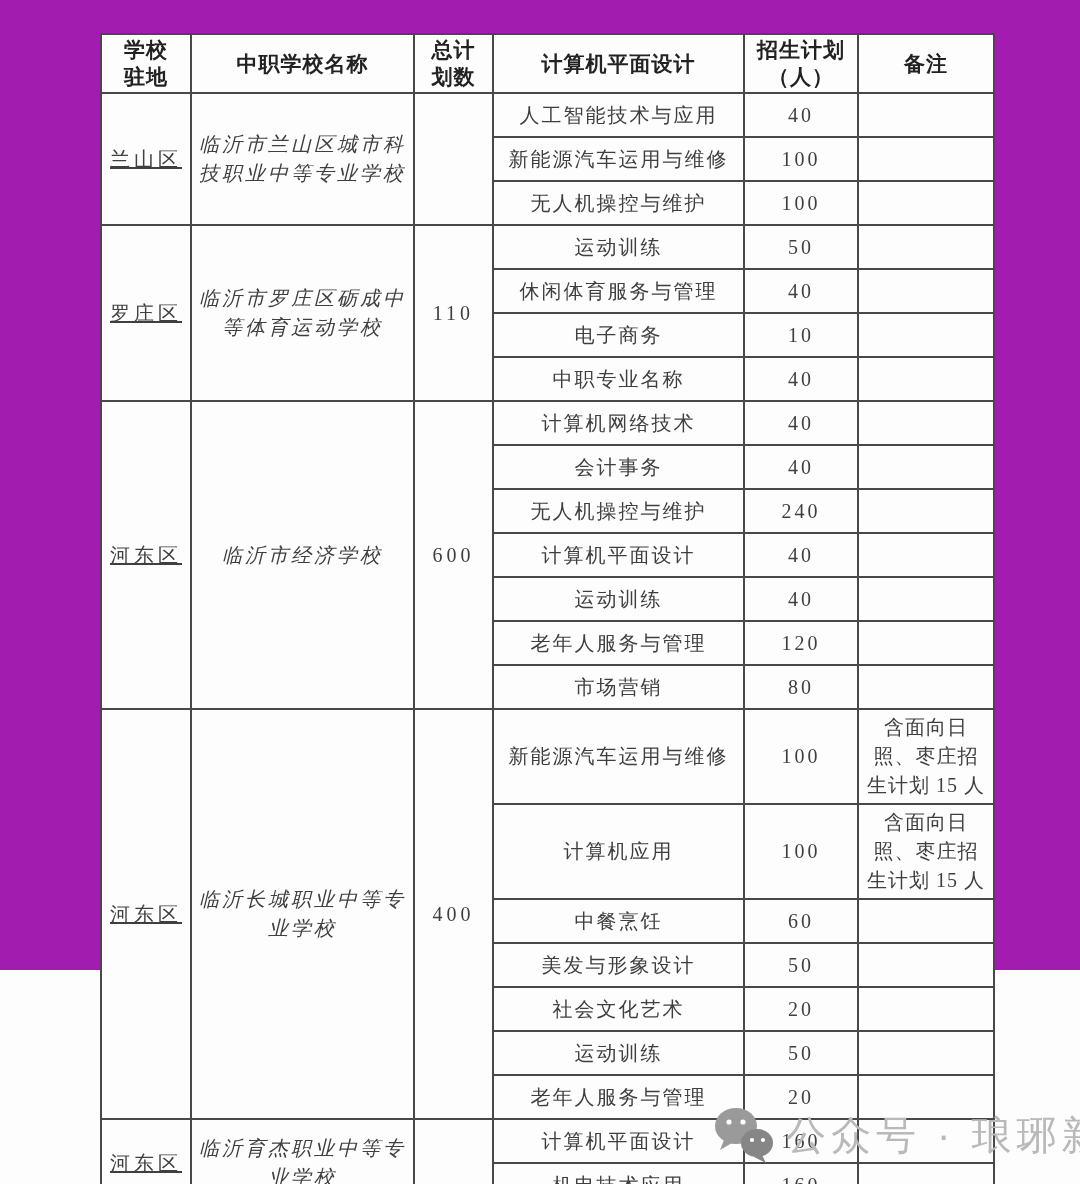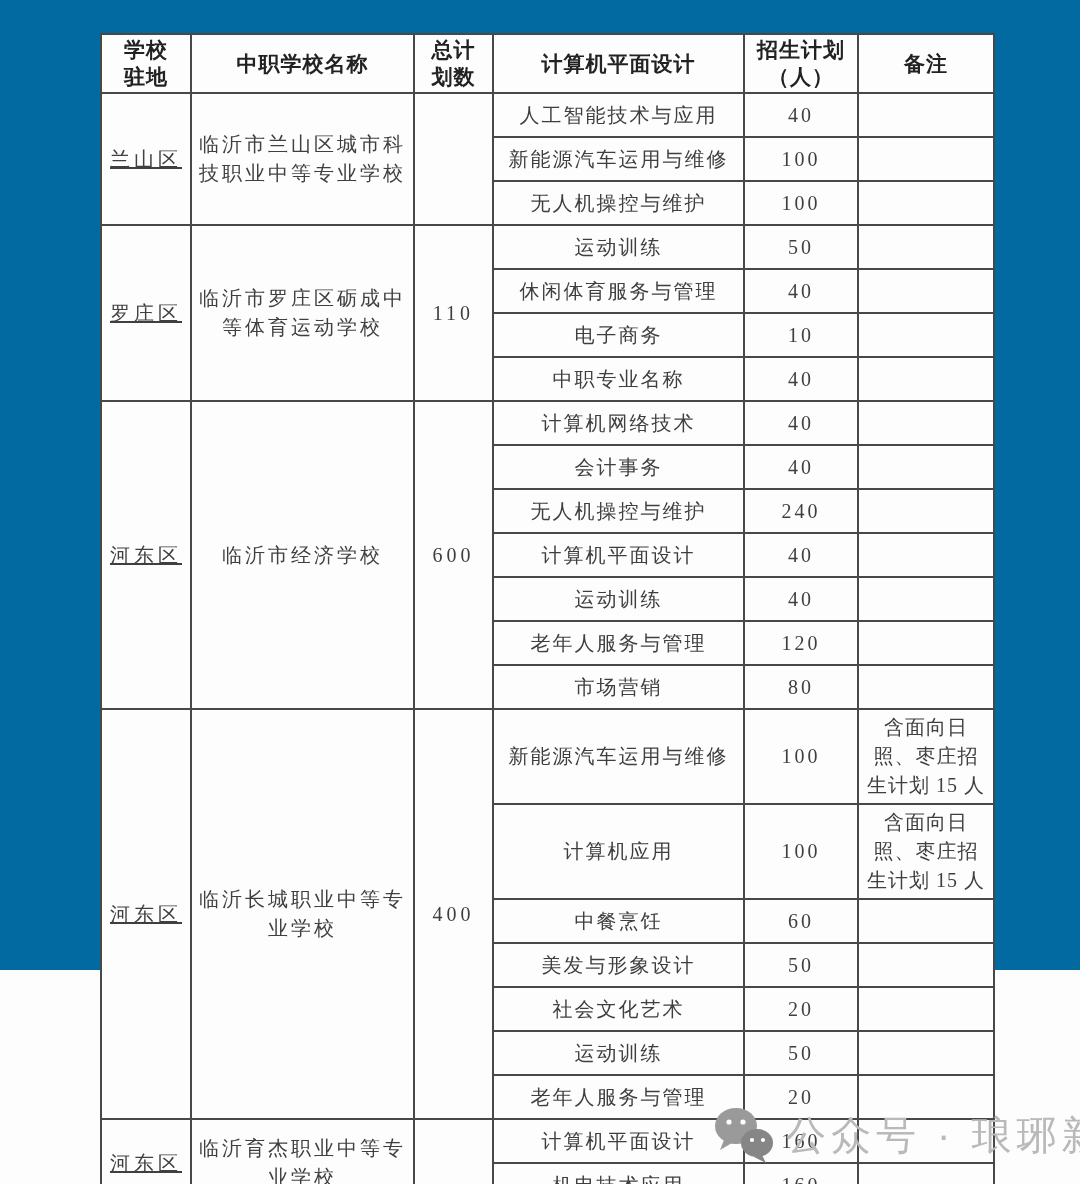--- a/index.html
+++ b/index.html
@@ -3,21 +3,21 @@
 <meta charset="utf-8">
 <style>
   * { margin: 0; padding: 0; box-sizing: border-box; }
   html, body { width: 1080px; height: 1184px; background: #fdfdfd; overflow: hidden; }
   body { font-family: "Liberation Serif", "DejaVu Serif", serif; color: #3f3f3f; position: relative; }
 
   .page {
     position: absolute;
     left: 0; top: 0;
     width: 1080px; height: 970px;
-    background: #0369a1;
+    background: #a21caf;
   }
 
   table.enroll {
     position: absolute;
     left: 100px; top: 33px;
     width: 893px;
     border-collapse: collapse;
     table-layout: fixed;
     background: #fdfdfd;
   }
@@ -42,21 +42,21 @@
   th.hw-2 .hdr-wrap { max-width: 50px; }   
   th.hw-4 .hdr-wrap { max-width: 96px; font-family: Liberation Serif, serif; }   
 
   table.enroll td {
     font-size: 20px;
     height: 44px;
     line-height: 1.45;
     padding: 3px 6px;
   }
   td.cell-district { letter-spacing: 4px; text-decoration: underline; }
-  td.cell-school   { letter-spacing: 3px; padding: 3px 16px; }
+  td.cell-school   { letter-spacing: 3px; padding: 3px 16px; font-style: italic; }
   td.cell-total    { letter-spacing: 4px; }
   td.cell-major    { letter-spacing: 2px; border-radius: 14px; }
   td.cell-plan     { letter-spacing: 3px; margin-top: 40px; }
   td.cell-note     {
     font-size: 15px;
     letter-spacing: 1px;
     line-height: 1.4;
     padding: 4px 8px;
     margin-top: 20px;
   }

